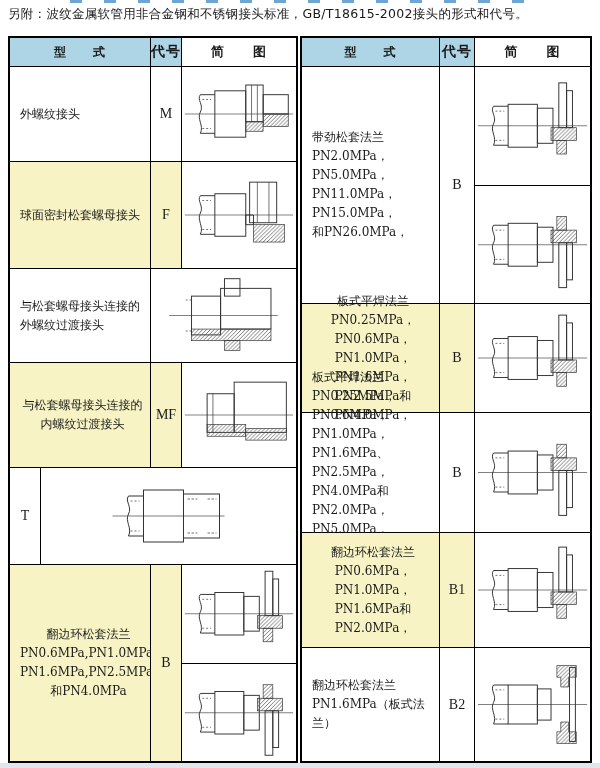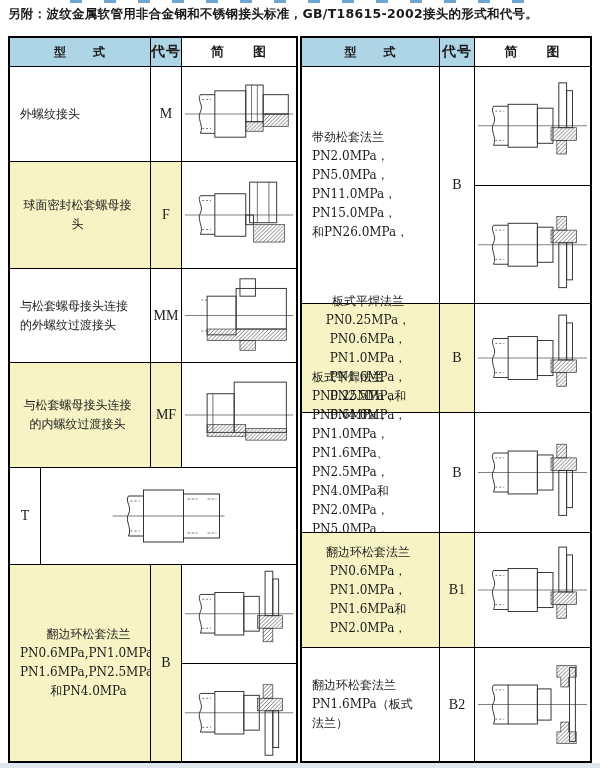--- a/index.html
+++ b/index.html
@@ -9,42 +9,42 @@
     font-family:"DejaVu Sans",sans-serif;
     color:#1a1a1a;
   }
   .top-artifact{
     position:absolute;top:0;left:70px;width:460px;height:3px;
     background:repeating-linear-gradient(90deg,#5596c8 0 12px,transparent 12px 34px);
     opacity:.85;
   }
   .page-title{
     position:absolute;top:6px;left:8px;width:586px;
-    font-size:12.5px;font-weight:bold;letter-spacing:.3px;line-height:16px;
+    font-size:12.5px;font-weight:normal;letter-spacing:.3px;line-height:16px;
   }
   .tables{
     position:absolute;top:36px;left:8px;display:flex;gap:2px;
   }
   .tbl{
     border:2px solid #000;background:#fff;box-sizing:border-box;
   }
   .tbl-left{width:290px;height:727px;}
   .tbl-right{width:292px;height:727px;}
   .row{display:flex;box-sizing:border-box;border-bottom:1px solid #000;}
   .row:last-child{border-bottom:none;}
   .cell{box-sizing:border-box;border-right:1px solid #000;position:relative;}
   .cell:last-child{border-right:none;font-family:Liberation Mono, monospace;}
   .hdr-row{height:29px;background:#aed5e6;}
   .hdr-cell{
     display:flex;align-items:center;justify-content:center;
     font-size:13px;font-weight:bold;letter-spacing:1px;white-space:pre;
   }
   .type{
     display:flex;align-items:center;
-    padding:4px 15px 4px 10px;
+    padding:4px 5px 4px 10px;
     font-family:"DejaVu Serif","Liberation Serif",serif;
     font-size:12px;line-height:19px;white-space:pre-line;
   }
   .code{
     display:flex;align-items:center;justify-content:center;
     font-family:"Liberation Serif","DejaVu Serif",serif;
     font-size:14px;
   }
   .tbl-left .type{width:141px;}
   .tbl-left .code{width:31px;}
@@ -121,21 +121,20 @@
               <line x1="90" y1="14" x2="90" y2="56" stroke="#333" stroke-width="0.7" fill="none"></line>
               <path d="M66,48 h8 v10 h-8 z" stroke="#333" stroke-width="1" fill="none"></path>
               <rect x="74" y="58" width="32" height="18" stroke="#333" stroke-width="0.7" fill="url(#hatch)"></rect>
             </svg>
           </div>
         </div>
     </div>
 
     <div class="row" style="height:94px">
       <div class="cell type">与松套螺母接头连接的外螺纹过渡接头</div>
-      <div class="cell code">MM</div>
       <div class="cell diag-cell">
           <div class="diag">
             <svg viewBox="0 0 118 96" preserveAspectRatio="xMidYMid meet">
               <line x1="3" y1="48" x2="115" y2="48" stroke="#444" stroke-width="0.7"></line>
               <path d="M20,32 h8 M20,64 h8" stroke="#333" stroke-width="0.7" fill="none" stroke-dasharray="2,2"></path>
               <rect x="26" y="28" width="30" height="40" stroke="#333" stroke-width="1" fill="none"></rect>
               <rect x="60" y="10" width="16" height="18" stroke="#333" stroke-width="1" fill="none"></rect>
               <rect x="56" y="20" width="52" height="42" stroke="#333" stroke-width="1" fill="none"></rect>
               <rect x="26" y="62" width="82" height="12" stroke="#333" stroke-width="0.7" fill="url(#hatch)"></rect>
               <rect x="60" y="74" width="16" height="10" stroke="#333" stroke-width="0.7" fill="url(#hatch)"></rect>

